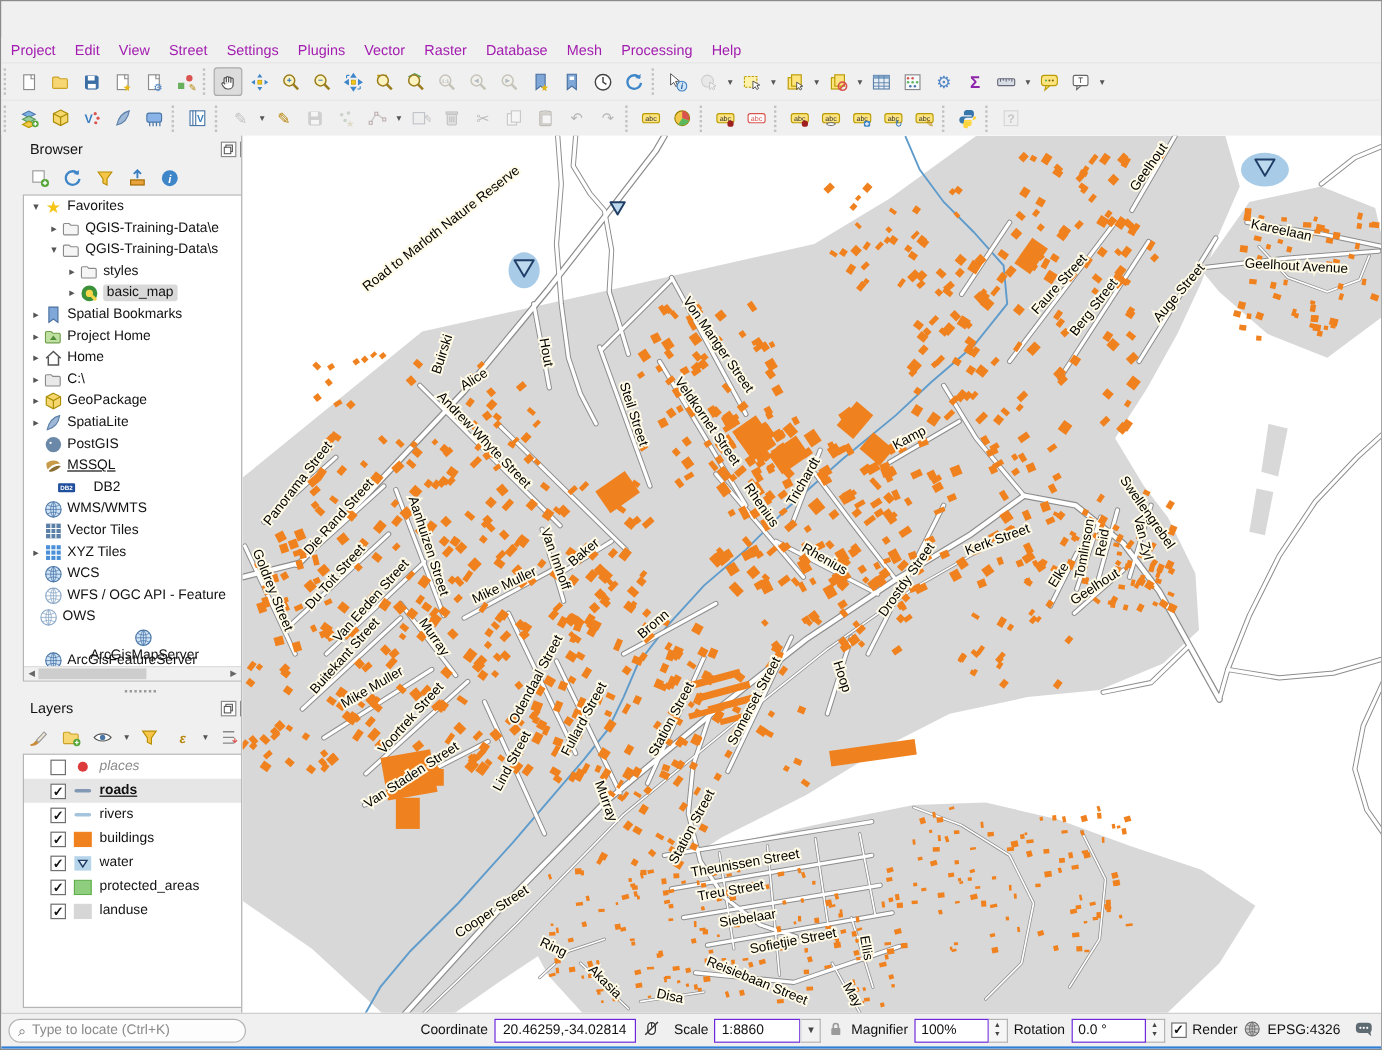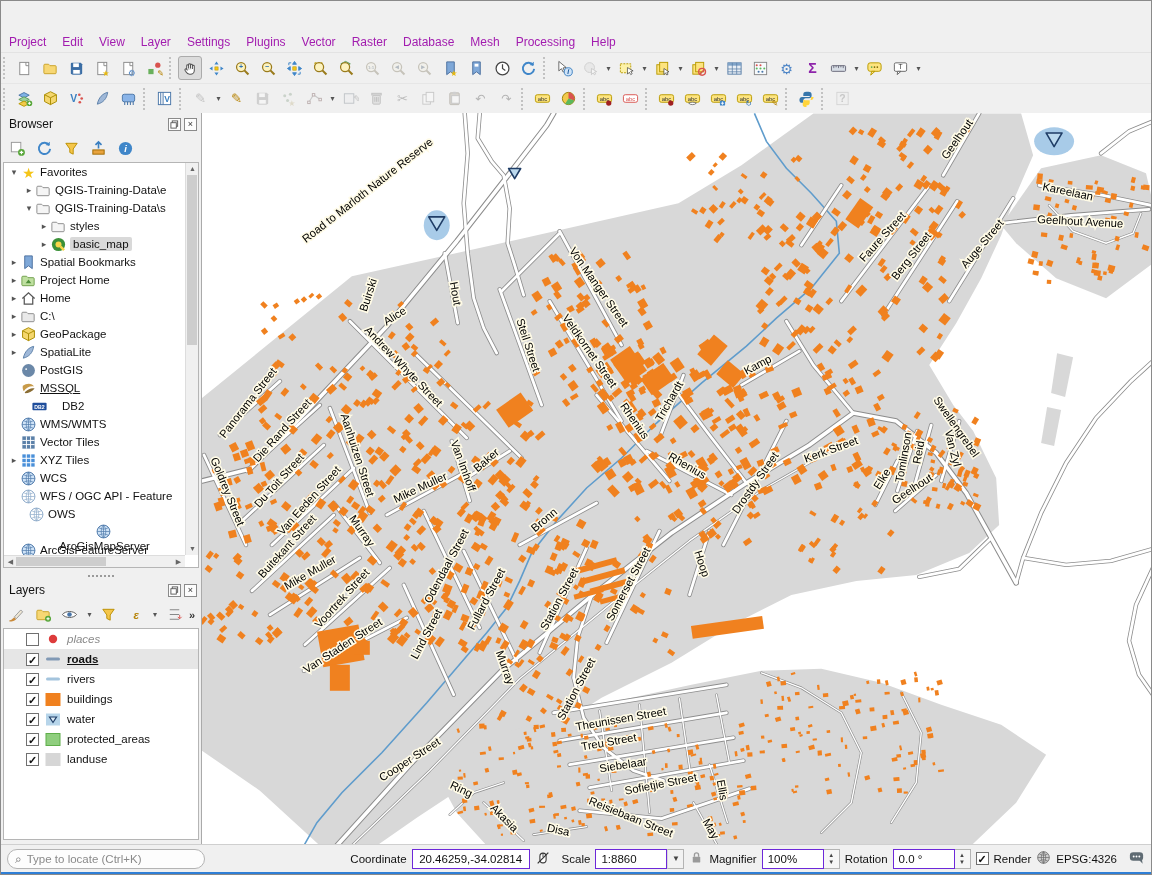--- a/index.html
+++ b/index.html
@@ -17,21 +17,21 @@
   
   .tbrow{position:absolute;left:0;width:100%;height:30px;background:#f0f0f0;display:flex;align-items:center;}
   #tb1{top:52px;} #tb2{top:82px;border-top:1px solid #e6e6e6;}
   .sep{width:6px;height:22px;margin:0 2px;border-left:2px dotted #c2c2c2;}
   .tbtn{width:24px;height:24px;margin:0 1px;display:flex;align-items:center;justify-content:center;border-radius:3px;position:relative;}
   .tbtn.act{background:#dcdcdc;border:1px solid #ababab;}
   .tbtn.dim{opacity:.38;filter:grayscale(75%);}
   .dd{font-size:8px;color:#555;margin-left:1px;width:9px;text-align:center;}
   .grp{display:flex;align-items:center;}
   
-  #left{position:absolute;left:0;top:112px;width:200px;height:733px;background:#f0f0f0;}
+  #left{position:absolute;left:16px;top:112px;width:200px;height:733px;background:#f0f0f0;}
   .panel{position:absolute;left:0;width:200px;background:#f0f0f0;}
   .phead{height:22px;display:flex;align-items:center;padding:0 4px 0 8px;font-size:12px;color:#111;}
   .phead .pbtns{margin-left:auto;display:flex;gap:3px;}
   .pbtn{width:13px;height:13px;border:1px solid #8a8a8a;background:#fdfdfd;display:flex;align-items:center;justify-content:center;font-size:9px;color:#333;}
   .ptool{height:27px;display:flex;align-items:center;padding-left:4px;gap:3px;}
   .ptool .tbtn{width:22px;height:22px;}
   .treebox{position:relative;margin:0 2px;background:#fff;border:1px solid #b5b5b5;overflow:hidden;}
   .trow{height:18px;display:flex;align-items:center;font-size:11.5px;color:#111;white-space:nowrap;}
   .trow .ar{width:12px;font-size:9px;color:#555;text-align:center;flex:none;}
   .trow .tic{width:17px;flex:none;display:flex;align-items:center;justify-content:center;}
@@ -65,21 +65,21 @@
   .cbx{width:13px;height:13px;border:1px solid #707070;background:#fff;font-size:11px;line-height:12px;text-align:center;font-weight:bold;}
 </style>
 </head>
 <body>
 
 <div id="win">
   <div id="menubar">
       <div class="mi">Project</div>
       <div class="mi">Edit</div>
       <div class="mi">View</div>
-      <div class="mi">Layer</div>
+      <div class="mi">Street</div>
       <div class="mi">Settings</div>
       <div class="mi">Plugins</div>
       <div class="mi">Vector</div>
       <div class="mi">Raster</div>
       <div class="mi">Database</div>
       <div class="mi">Mesh</div>
       <div class="mi">Processing</div>
       <div class="mi">Help</div>
     </div>
   <div id="tb1" class="tbrow">
@@ -769,21 +769,21 @@
           <div class="trow" style="padding-left: 4px;">
             <span class="ar"></span>
             <span class="tic">
               <svg viewBox="0 0 18 18" width="17" height="17">
                 <circle cx="9" cy="9" r="6.8" fill="#ffffff" stroke="#8aa8c8"></circle>
                 <path d="M2.2 9 H15.8 M9 2.2 V15.8 M4 5 C7 7 11 7 14 5 M4 13 C7 11 11 11 14 13 M9 2.2 C5.8 5.5 5.8 12.5 9 15.8 C12.2 12.5 12.2 5.5 9 2.2" fill="none" stroke="#8aa8c8" stroke-width="0.7"></path>
               </svg>
             </span>
             <span class="lb">WFS / OGC API - Feature</span>
           </div>
-          <div class="trow" style="padding-left: 12px;">
+          <div class="trow" style="padding-left: 0;">
             <span class="ar"></span>
             <span class="tic">
               <svg viewBox="0 0 18 18" width="17" height="17">
                 <circle cx="9" cy="9" r="6.8" fill="#ffffff" stroke="#8aa8c8"></circle>
                 <path d="M2.2 9 H15.8 M9 2.2 V15.8 M4 5 C7 7 11 7 14 5 M4 13 C7 11 11 11 14 13 M9 2.2 C5.8 5.5 5.8 12.5 9 15.8 C12.2 12.5 12.2 5.5 9 2.2" fill="none" stroke="#8aa8c8" stroke-width="0.7"></path>
               </svg>
             </span>
             <span class="lb">OWS</span>
           </div>
           <div class="trow" style="padding-left: 4px; flex-direction: column;">

